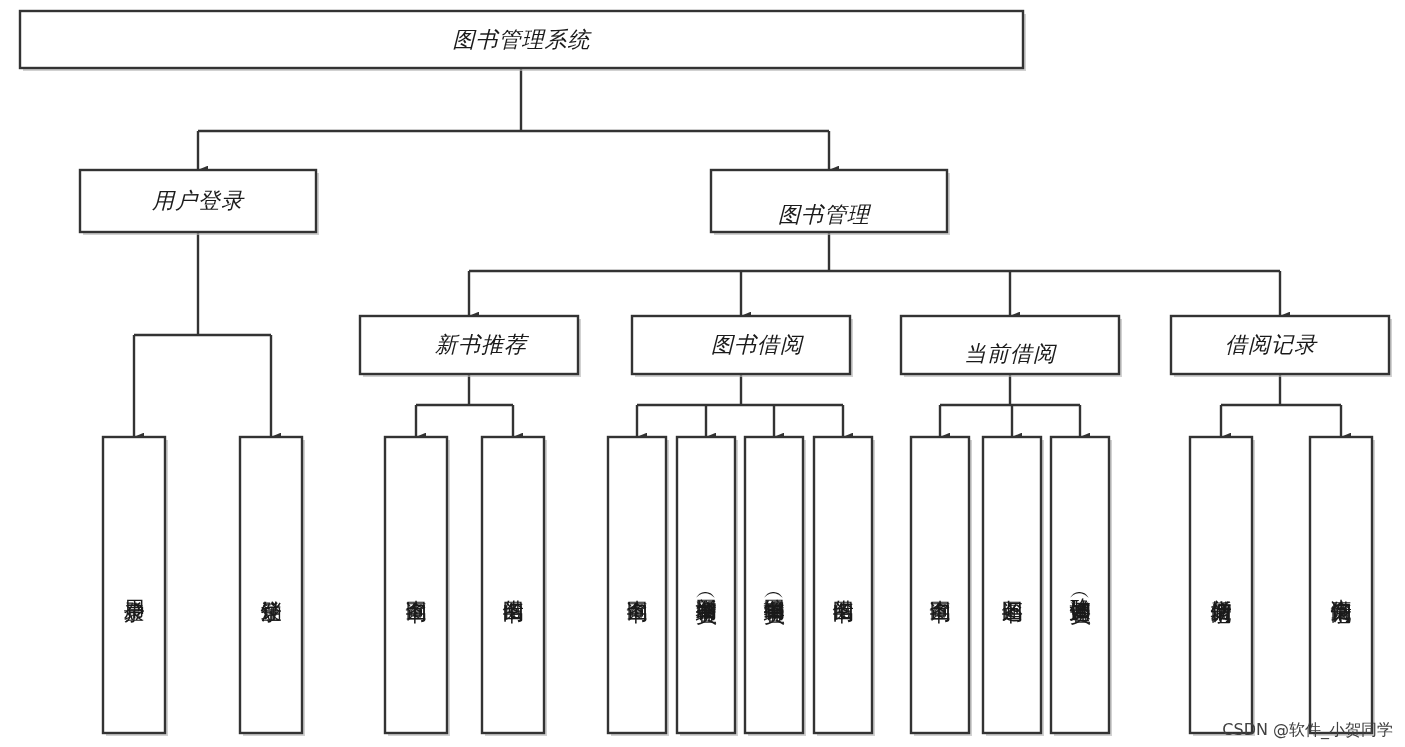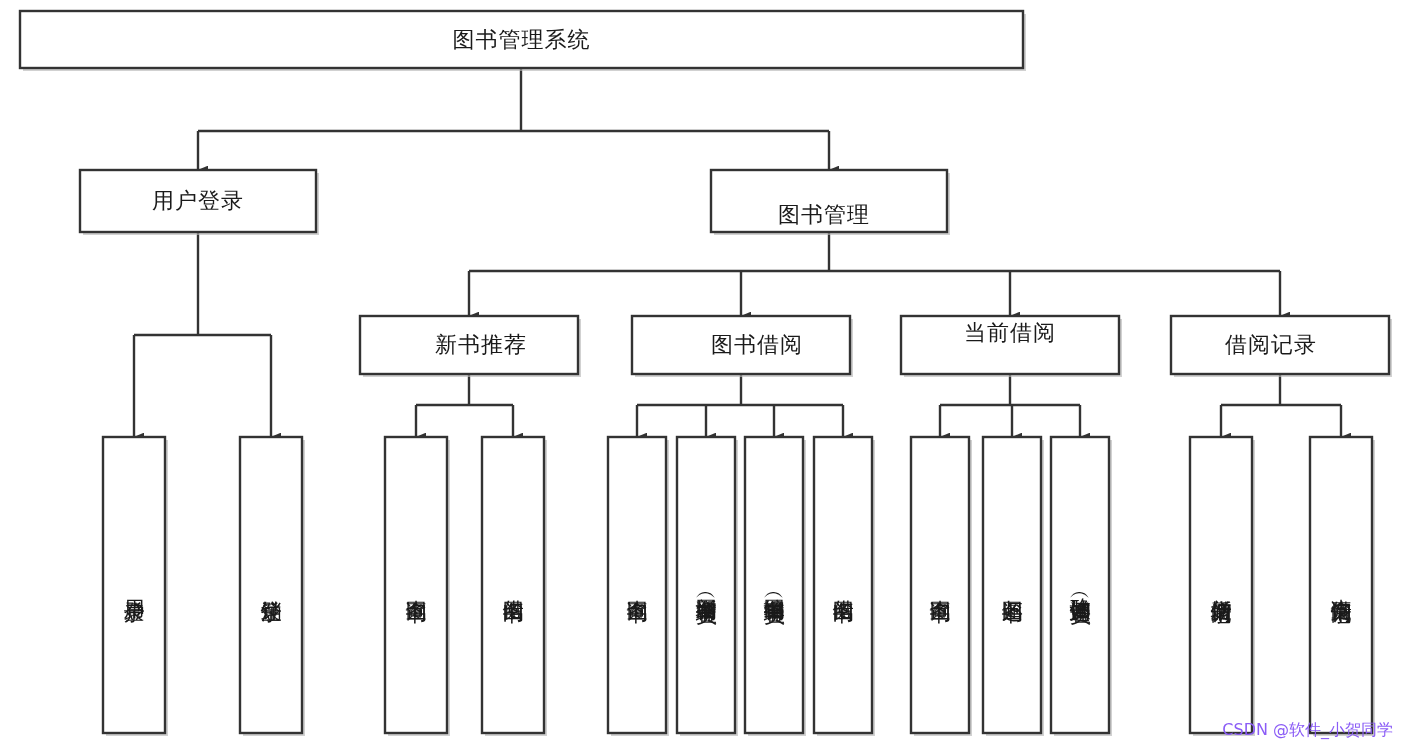--- a/index.html
+++ b/index.html
@@ -68,28 +68,29 @@
     align-items: center;
     justify-content: center;
     pointer-events: none;
   }
   .hlabel-text {
     font-family: "DejaVu Sans", "Liberation Sans", sans-serif;
     font-size: 22px;
     color: #1a1a1a;
     letter-spacing: 1px;
     white-space: nowrap;
+    font-style: italic;
   }
   #watermark {
     position: absolute;
     right: 12px;
     bottom: 6px;
     font-family: "DejaVu Sans", "Liberation Sans", sans-serif;
     font-size: 16px;
-    color: #8b5cf6;
+    color: #404040;
     white-space: nowrap;
     user-select: none;
   }
 </style>
 </head>
 <body>
 
 <div id="diagram-root">
 
   <svg id="flow-svg" viewBox="0 0 1405 747" xmlns="http://www.w3.org/2000/svg">
@@ -213,21 +214,21 @@
       </div>
       <div class="vlabel-wrap" style="left: 677px; top: 437px; width: 58px; height: 296px;">
         <div class="vlabel-text">新增图书（管理员）</div>
       </div>
       <div class="vlabel-wrap" style="left: 745px; top: 437px; width: 58px; height: 296px;">
         <div class="vlabel-text">编辑图书（管理员）</div>
       </div>
       <div class="vlabel-wrap" style="left: 814px; top: 437px; width: 58px; height: 296px;">
         <div class="vlabel-text">借阅图书</div>
       </div>
-      <div class="hlabel-wrap" style="left: 901px; top: 300px; width: 218px; height: 66px;">
+      <div class="hlabel-wrap" style="left: 901px; top: 321px; width: 218px; height: 66px;">
         <div class="hlabel-text">当前借阅</div>
       </div>
       <div class="vlabel-wrap" style="left: 911px; top: 437px; width: 58px; height: 296px;">
         <div class="vlabel-text">查询图书</div>
       </div>
       <div class="vlabel-wrap" style="left: 983px; top: 437px; width: 58px; height: 296px;">
         <div class="vlabel-text">归还图书</div>
       </div>
       <div class="vlabel-wrap" style="left: 1051px; top: 437px; width: 58px; height: 296px;">
         <div class="vlabel-text">确认归还（管理员）</div>

